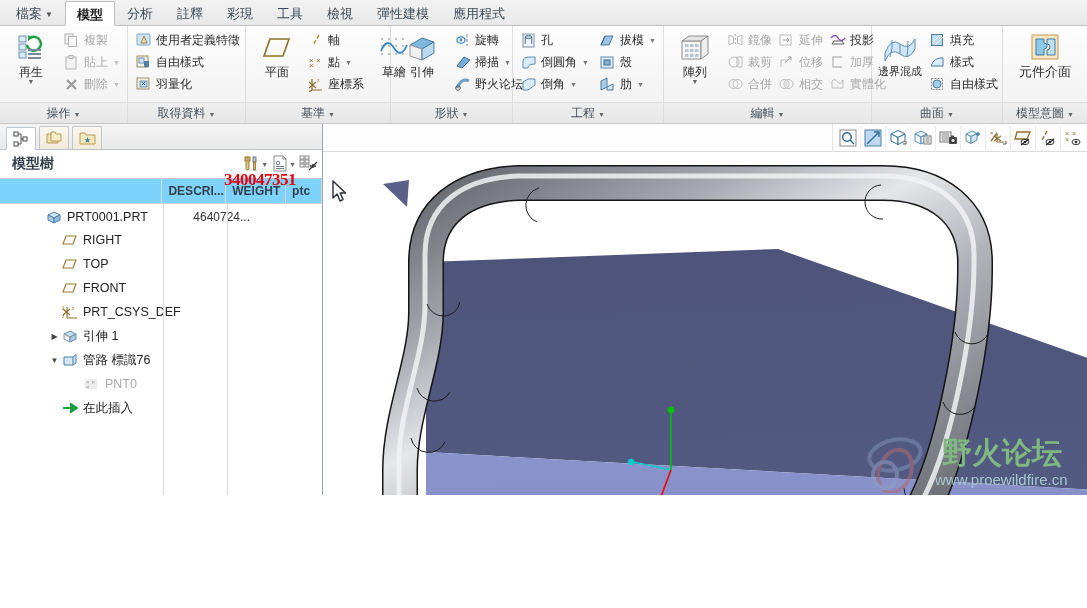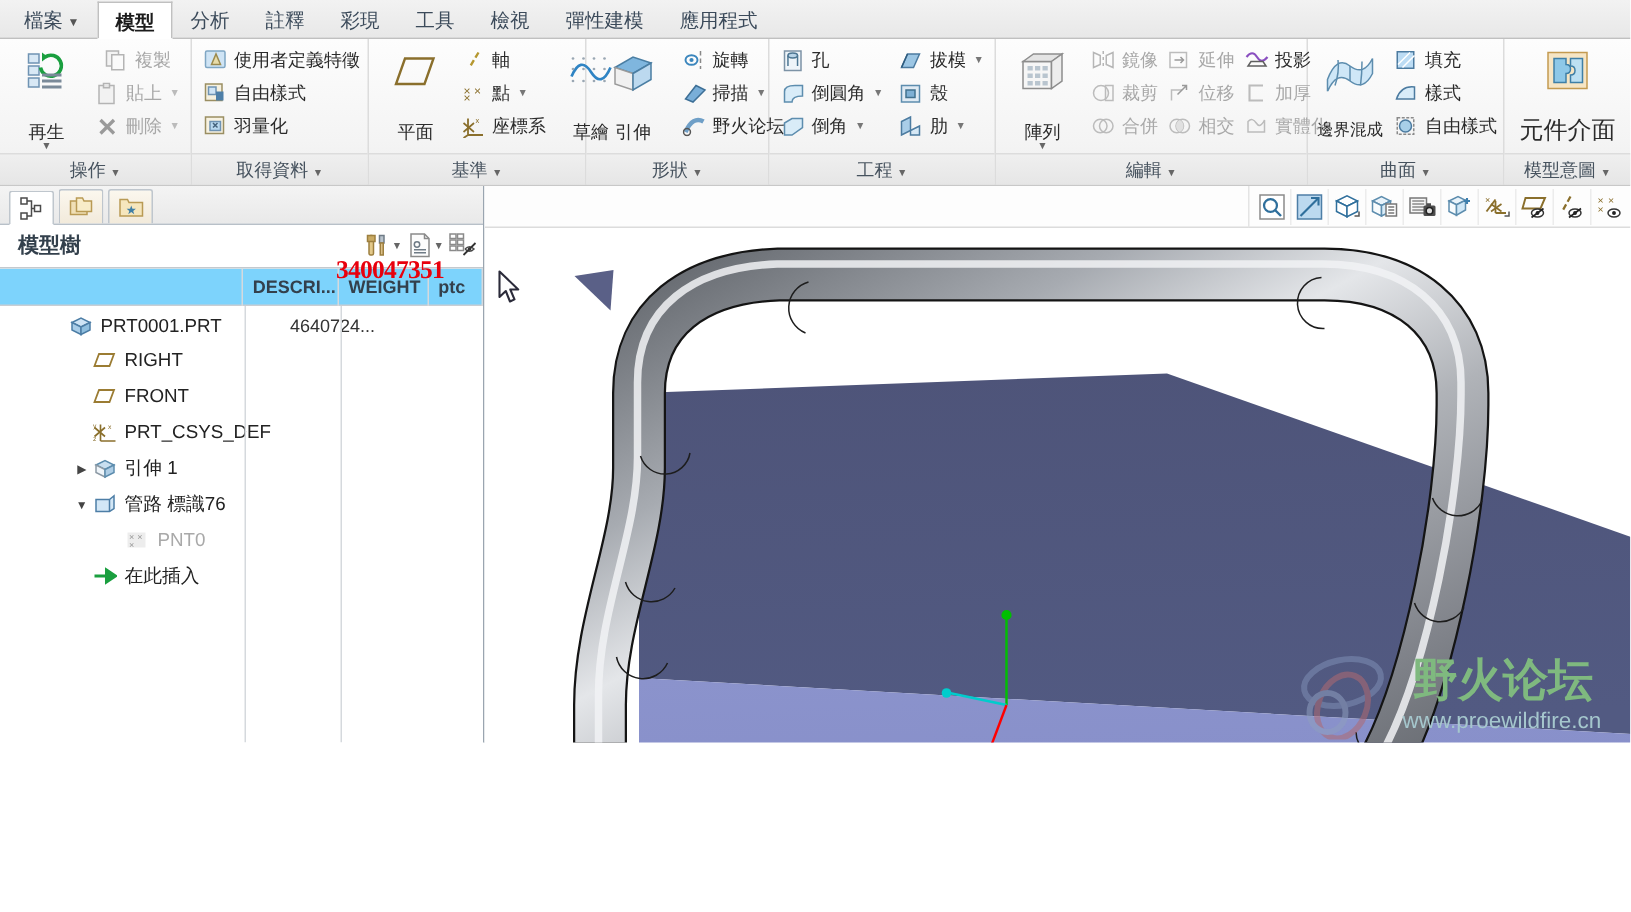--- a/index.html
+++ b/index.html
@@ -79,21 +79,21 @@
   }
   .rgroup-label .caret { font-size: 7px; color:#666; margin-left: 3px; }
 
   .col { display: flex; flex-direction: column; justify-content: flex-start; }
   .bigbtn {
     display: flex; flex-direction: column; align-items: center;
     width: 54px; padding: 2px 2px 0;
     cursor: default;
   }
   .bigbtn .bgicon { width: 34px; height: 34px; display:flex; align-items:center; justify-content:center; }
-  .bigbtn .blabel { font-size: 12px; color:#2b2b2b; line-height:13px; margin-top:17px; white-space:nowrap;}
+  .bigbtn .blabel { font-size: 12px; color:#2b2b2b; line-height:13px; margin-top:1px; white-space:nowrap;}
   .bigbtn .dcaret { font-size: 7px; color:#666; line-height: 6px; }
 
   .smbtn {
     display: flex; align-items: center;
     height: 22px; padding: 0 3px;
     cursor: default; white-space: nowrap;
   }
   .smbtn .smicon { width: 17px; height: 17px; margin-right: 4px; display:flex; align-items:center; justify-content:center; flex:none;}
   .smbtn .slabel { font-size: 12px; color:#2b2b2b; }
   .smbtn.dim .slabel { color:#a8a8a8; }
@@ -232,21 +232,21 @@
                 <path d="M12 2 l4 3 -4 3 z" fill="#1a9f3f"></path>
                 <rect x="12" y="16" width="13" height="2" fill="#7a8a99"></rect>
                 <rect x="12" y="20" width="13" height="2" fill="#7a8a99"></rect>
                 <rect x="12" y="24" width="13" height="2" fill="#7a8a99"></rect>
               </svg>
             </div>
             <div class="blabel">再生</div>
             <div class="dcaret">▼</div>
           </div>
         </div>
-        <div class="col" style="margin-left:2px;align-items:center;">
+        <div class="col" style="margin-left:2px;">
           <div class="smbtn dim">
             <span class="smicon">
               <svg width="15" height="15" viewBox="0 0 15 15">
                   <rect x="1" y="1" width="8" height="10" fill="#f3f3f3" stroke="#b4b4b4"></rect>
                   <rect x="4.5" y="3.5" width="8" height="10" fill="#fafafa" stroke="#b4b4b4"></rect>
                 </svg>
             </span>
             <span class="slabel">複製</span>
           </div>
           <div class="smbtn dim">
@@ -664,21 +664,21 @@
       <div class="rgroup-body" style="justify-content:center;">
         <div class="col">
           <div class="bigbtn" style="width:62px">
             <div class="bgicon">
               <svg width="32" height="30" viewBox="0 0 32 30">
                 <rect x="3" y="2" width="26" height="24" fill="#f6e5c4" stroke="#c39a50"></rect>
                 <path d="M7 6 L15 6 L15 10 Q18 10 18 13 Q18 16 15 16 L15 22 L7 22 z" fill="#8ec8e8" stroke="#3f7fa6"></path>
                 <path d="M18 6 L26 6 L26 22 L18 22 L18 17 Q21 17 21 14 Q21 11 18 11 z" fill="#bde0f2" stroke="#3f7fa6"></path>
               </svg>
             </div>
-            <div class="blabel" style="font-size:16px;line-height:11px">元件介面</div>
+            <div class="blabel" style="font-size:13px;line-height:11px">元件介面</div>
           </div>
         </div>
       </div>
       <div class="rgroup-label"><span>模型意圖</span><span class="caret">▼</span></div>
     </div>
 
   </div>
 
   <div class="main">
 
@@ -775,20 +775,30 @@
           <span class="tname" style="padding-left:32px">
             <span class="ticon">
               <svg width="16" height="12" viewBox="0 0 16 12">
                   <path d="M4 2 L14 2 L11 10 L1 10 z" fill="none" stroke="#9b7c33" stroke-width="1.2"></path>
                 </svg>
             </span>
             <span class="tlabel">RIGHT</span>
           </span>
         </div>
 
+        <div class="trow">
+          <span class="tname" style="padding-left:32px">
+            <span class="ticon">
+              <svg width="16" height="12" viewBox="0 0 16 12">
+                  <path d="M4 2 L14 2 L11 10 L1 10 z" fill="none" stroke="#9b7c33" stroke-width="1.2"></path>
+                </svg>
+            </span>
+            <span class="tlabel">TOP</span>
+          </span>
+        </div>
 
         <div class="trow">
           <span class="tname" style="padding-left:32px">
             <span class="ticon">
               <svg width="16" height="12" viewBox="0 0 16 12">
                   <path d="M4 2 L14 2 L11 10 L1 10 z" fill="none" stroke="#9b7c33" stroke-width="1.2"></path>
                 </svg>
             </span>
             <span class="tlabel">FRONT</span>
           </span>

